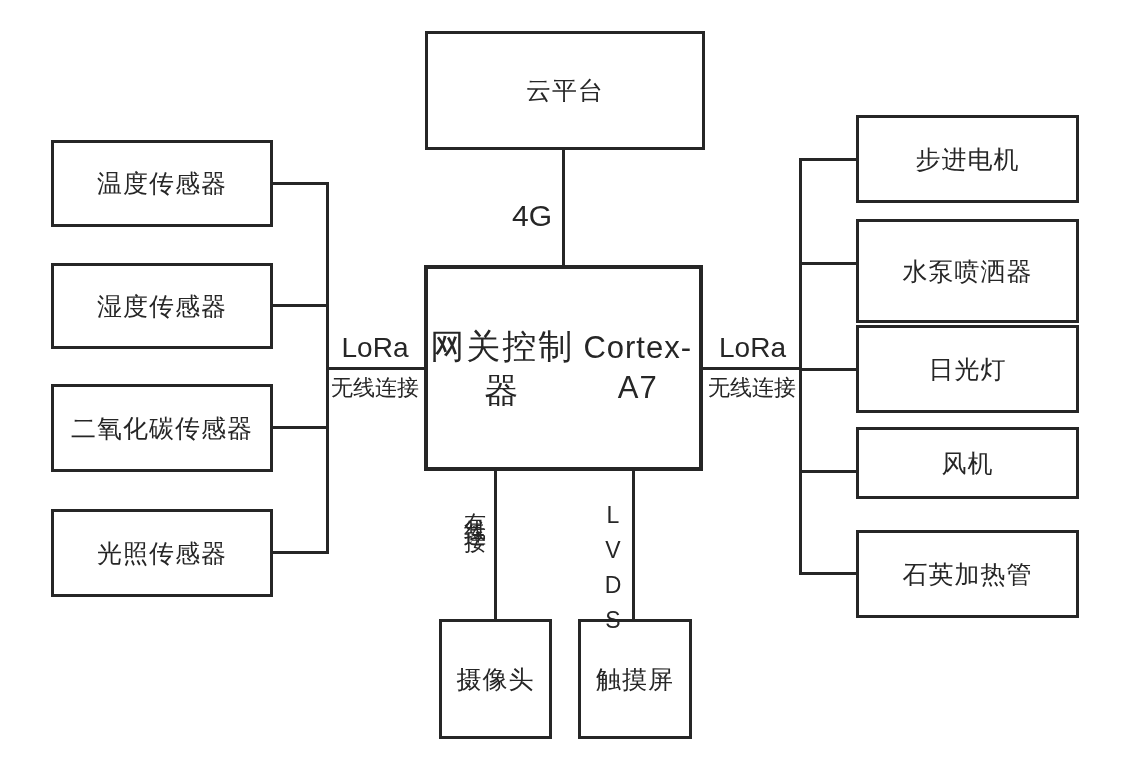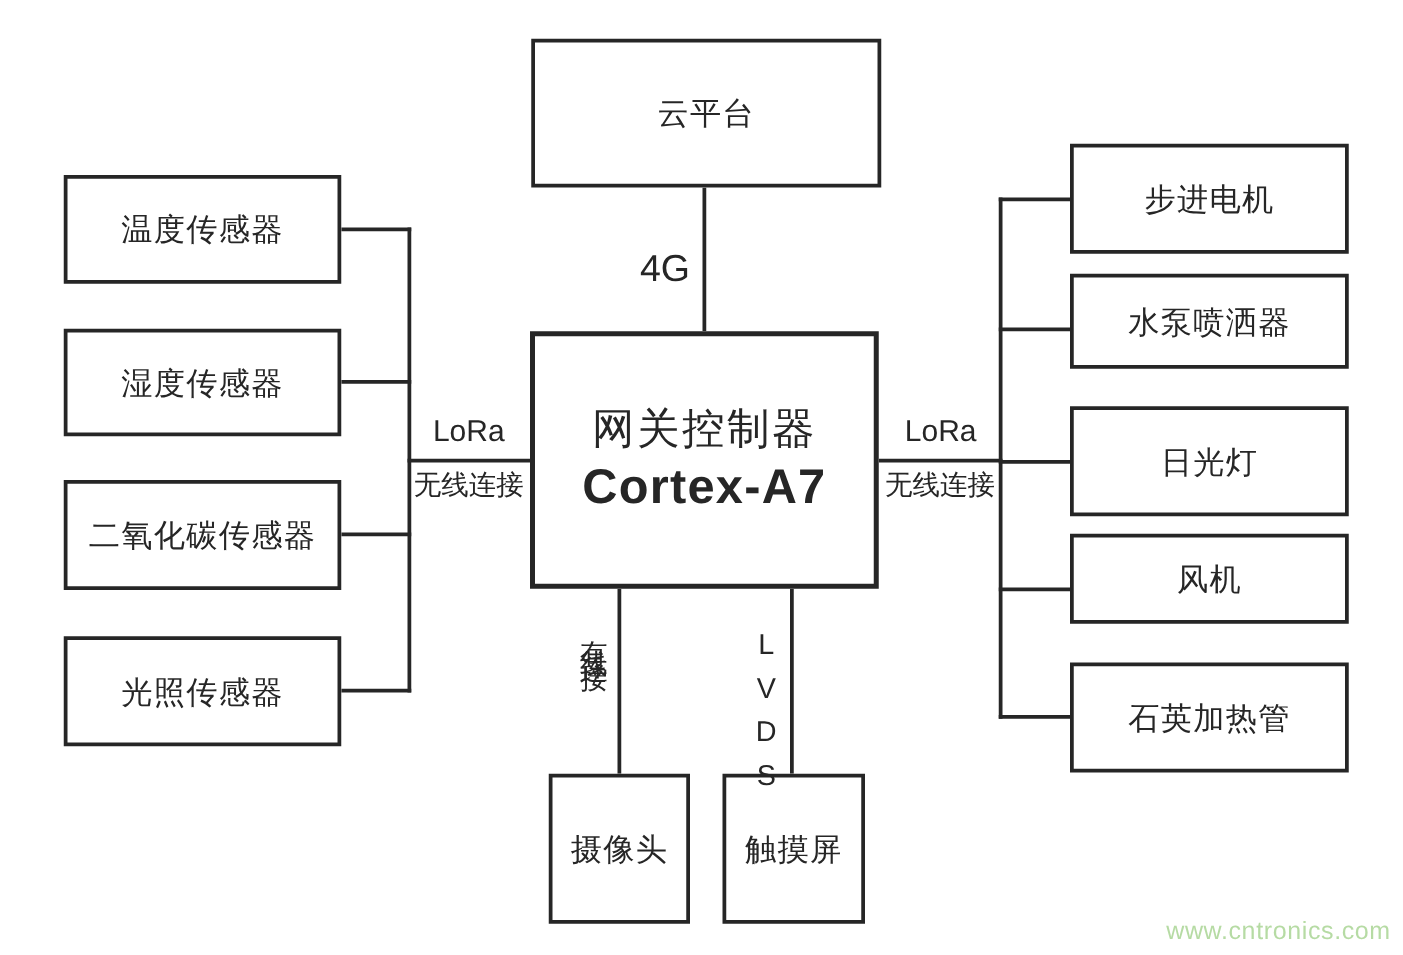--- a/index.html
+++ b/index.html
@@ -24,43 +24,41 @@
     display: flex;
     align-items: center;
     justify-content: center;
     text-align: center;
     font-size: 25px;
     letter-spacing: 1px;
     z-index: 2;
   }
   .box.gateway {
     border-width: 4px;
-    flex-direction: column;
     z-index: 3;
   }
   .gateway .title {
     font-size: 34px;
     letter-spacing: 2px;
     line-height: 1.3;
   }
   .gateway .subtitle {
-    font-size: 39px;
+    font-size: 31px;
     line-height: 1.3;
-    font-weight: bold;
   }
   .hline, .vline {
     position: absolute;
     background: #262626;
     z-index: 1;
   }
   .hline { height: 3px; }
   .vline { width: 3px; }
   .link-label {
     position: absolute;
-    font-size: 24px;
+    font-size: 28px;
     text-align: center;
     z-index: 2;
     white-space: nowrap;
   }
   .link-sub {
     font-size: 22px;
   }
   .label-4g {
     text-align: right;
     font-size: 30px;
@@ -133,21 +131,21 @@
   <div class="box" style="left:51px; top:384px; width:222px; height:88px;">
     <span>二氧化碳传感器</span>
   </div>
   <div class="box" style="left:51px; top:509px; width:222px; height:88px;">
     <span>光照传感器</span>
   </div>
 
   <div class="box" style="left:856px; top:115px; width:223px; height:88px;">
     <span>步进电机</span>
   </div>
-  <div class="box" style="left:856px; top:219px; width:223px; height:76px;">
+  <div class="box" style="left:856px; top:219px; width:223px; height:104px;">
     <span>水泵喷洒器</span>
   </div>
   <div class="box" style="left:856px; top:325px; width:223px; height:88px;">
     <span>日光灯</span>
   </div>
   <div class="box" style="left:856px; top:427px; width:223px; height:72px;">
     <span>风机</span>
   </div>
   <div class="box" style="left:856px; top:530px; width:223px; height:88px;">
     <span>石英加热管</span>
@@ -164,15 +162,14 @@
 
   <div class="link-label" style="left:326px; top:332px; width:98px;">LoRa</div>
   <div class="link-label link-sub" style="left:324px; top:373px; width:102px;">无线连接</div>
 
   <div class="link-label" style="left:703px; top:332px; width:99px;">LoRa</div>
   <div class="link-label link-sub" style="left:700px; top:373px; width:104px;">无线连接</div>
 
   <div class="v-label" style="left:460px; top:495px;">有线连接</div>
   <div class="v-label lvds" style="left:599px; top:502px;">LVDS</div>
 
-  <div class="watermark" style="left: 933px; top: 734px; color: rgb(182, 219, 164);">www.cntronics.com</div>
 
 </div>
 
 </body></html>

